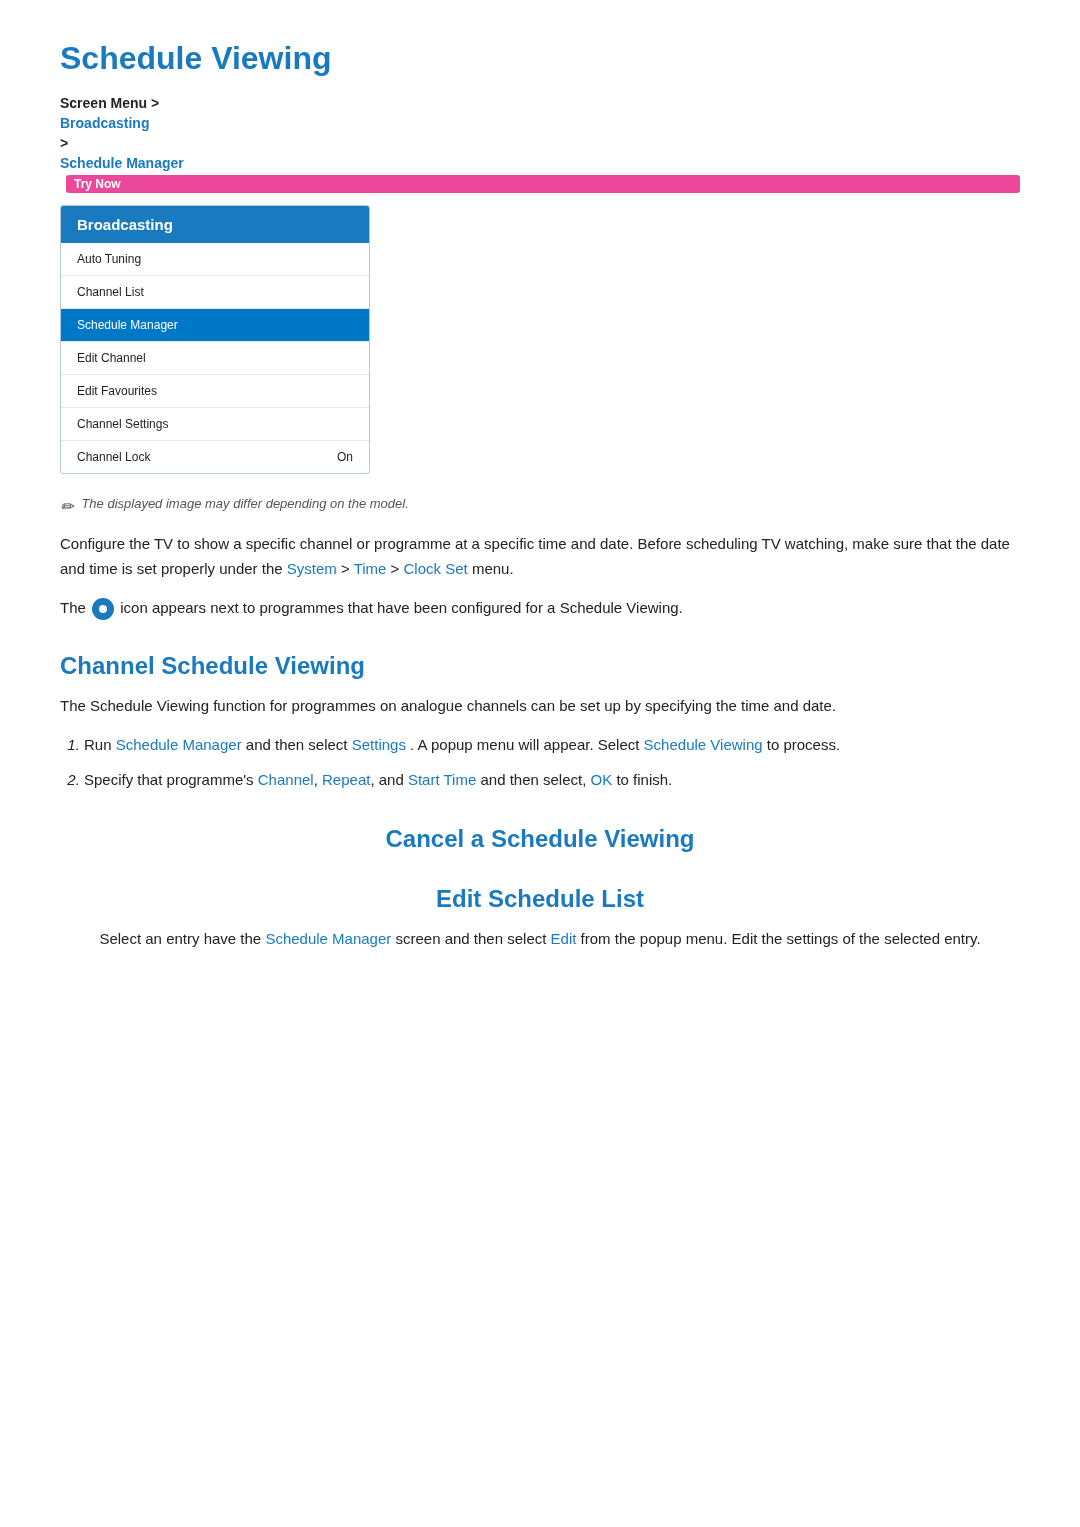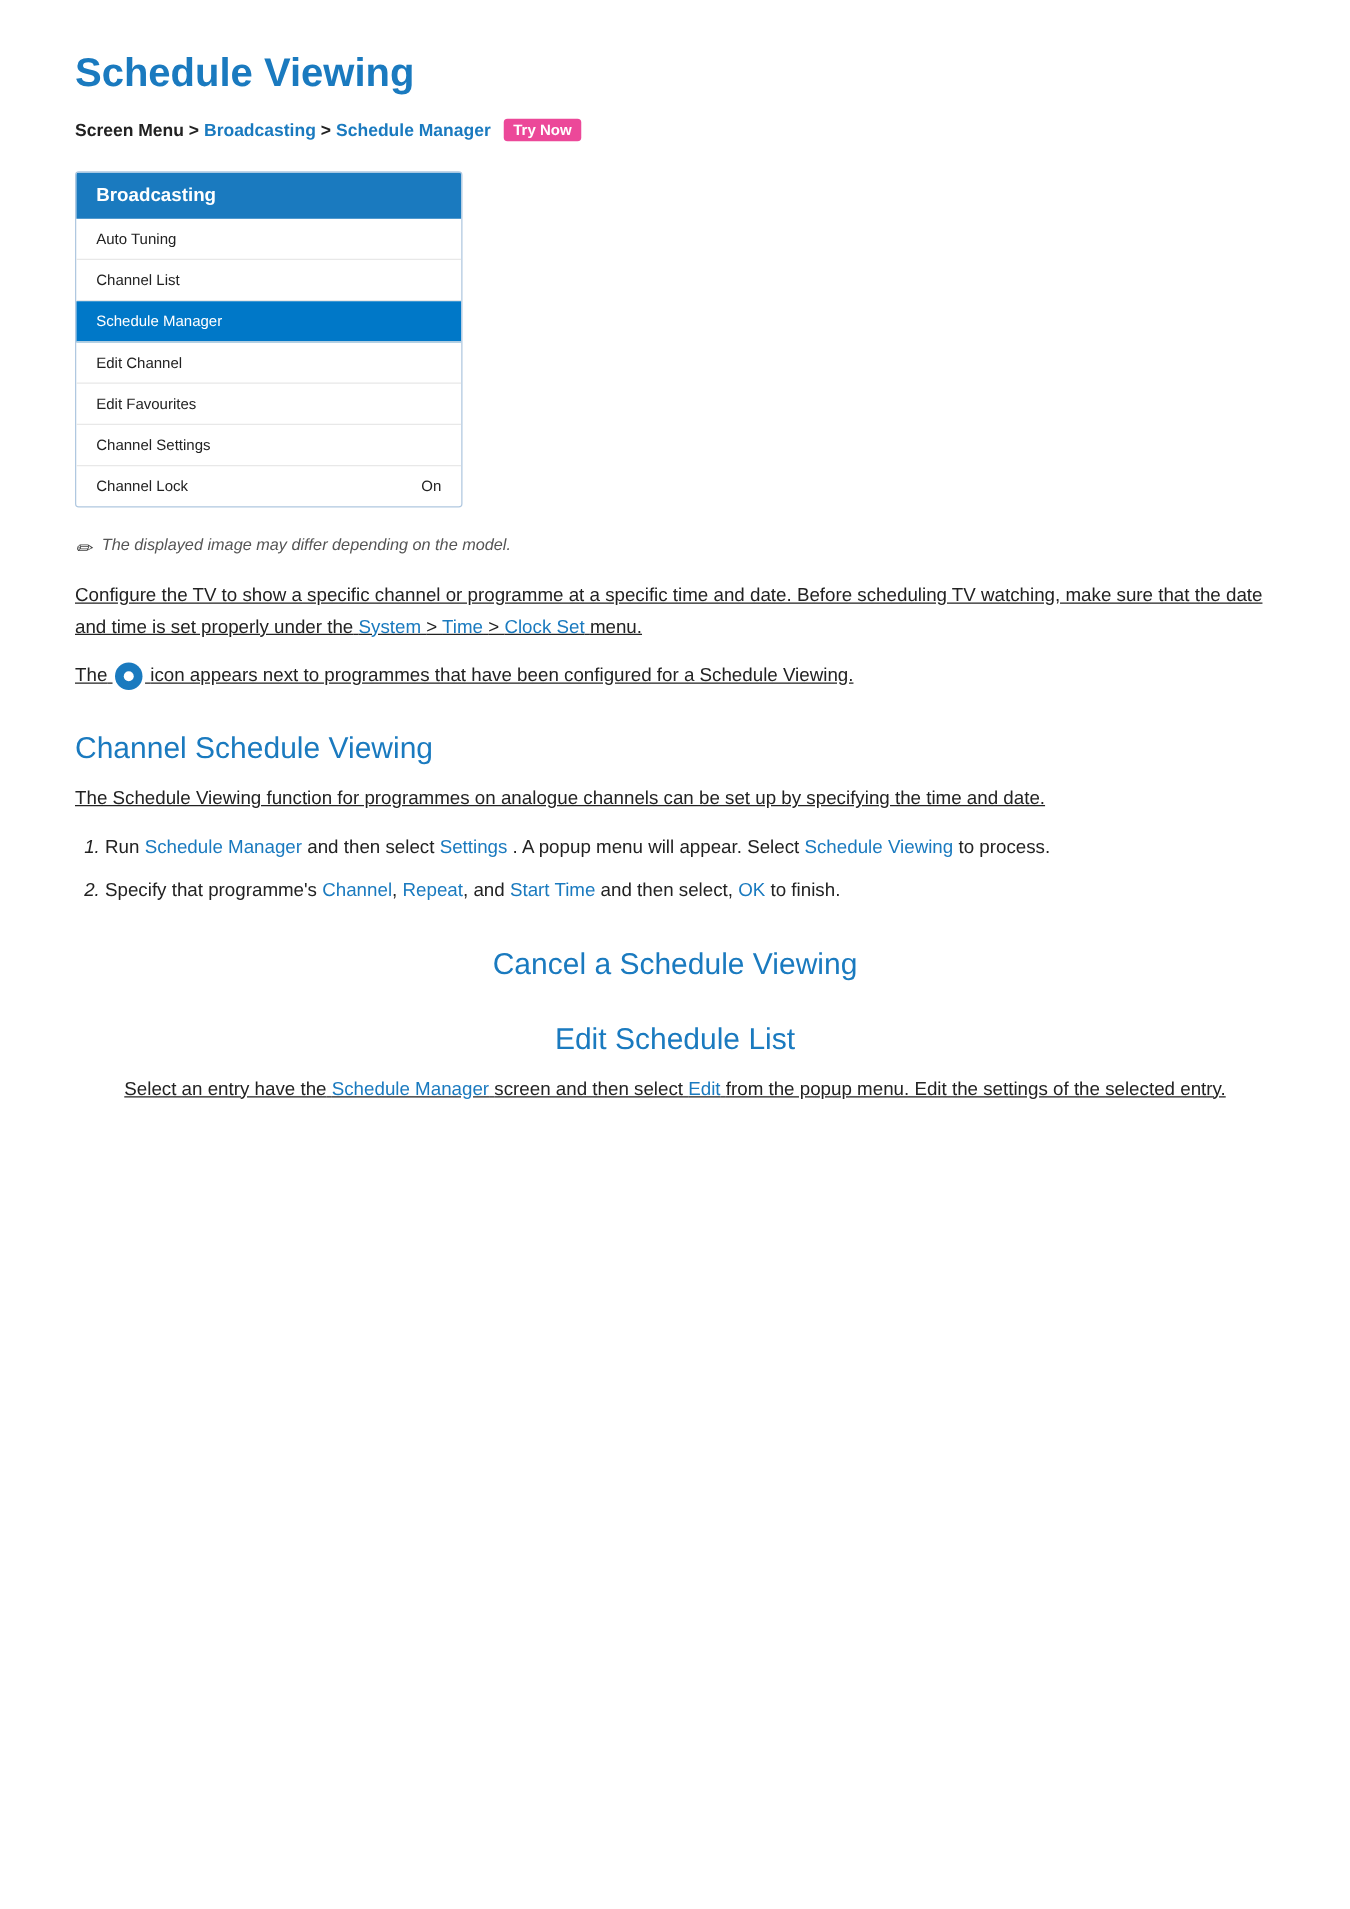--- a/index.html
+++ b/index.html
@@ -14,25 +14,25 @@
     h1 {
       font-size: 32px;
       font-weight: 600;
       color: #1a7abf;
       margin-bottom: 18px;
     }
     .breadcrumb {
       font-size: 14px;
       font-weight: 600;
       color: #222;
-      margin-bottom: 24px;
+      margin-bottom: 12px;
       display: flex;
-      align-items: center;
       gap: 4px;
       flex-wrap: wrap;
+      flex-direction: column;
     }
     .breadcrumb a {
       color: #1a7abf;
       text-decoration: none;
     }
     .try-now-badge {
       display: inline-block;
       background: #ec4899;
       color: #fff;
       font-size: 12px;
@@ -84,21 +84,20 @@
     .pencil-icon {
       color: #444;
       font-size: 16px;
       margin-top: 1px;
     }
     .body-text {
       font-size: 15px;
       color: #222;
       line-height: 1.65;
       margin-bottom: 14px;
-      text-decoration: underline;
     }
     .link {
       color: #1a7abf;
       text-decoration: none;
     }
     .inline-icon {
       display: inline-block;
       width: 22px;
       height: 22px;
       background: #1a7abf;
@@ -114,21 +113,21 @@
       height: 8px;
       background: #fff;
       border-radius: 50%;
       position: absolute;
       top: 50%;
       left: 50%;
       transform: translate(-50%, -50%);
     }
     h2 {
       font-size: 24px;
-      font-weight: 400;
+      font-weight: 700;
       color: #1a7abf;
       margin: 32px 0 14px 0;
     }
     ol {
       margin-left: 24px;
       margin-bottom: 14px;
     }
     ol li {
       font-size: 15px;
       line-height: 1.65;

